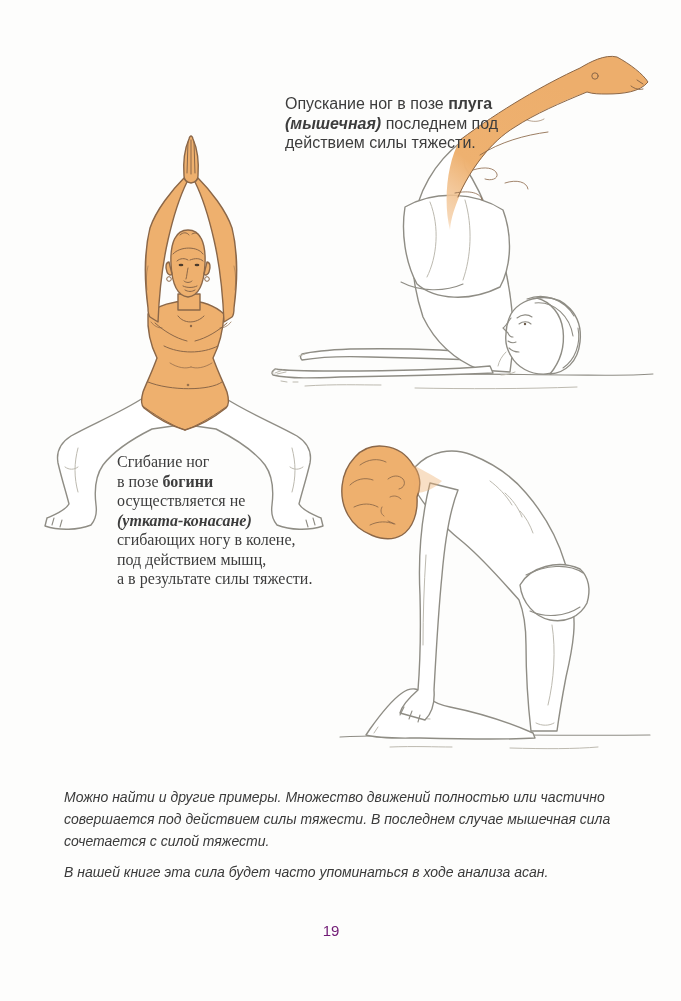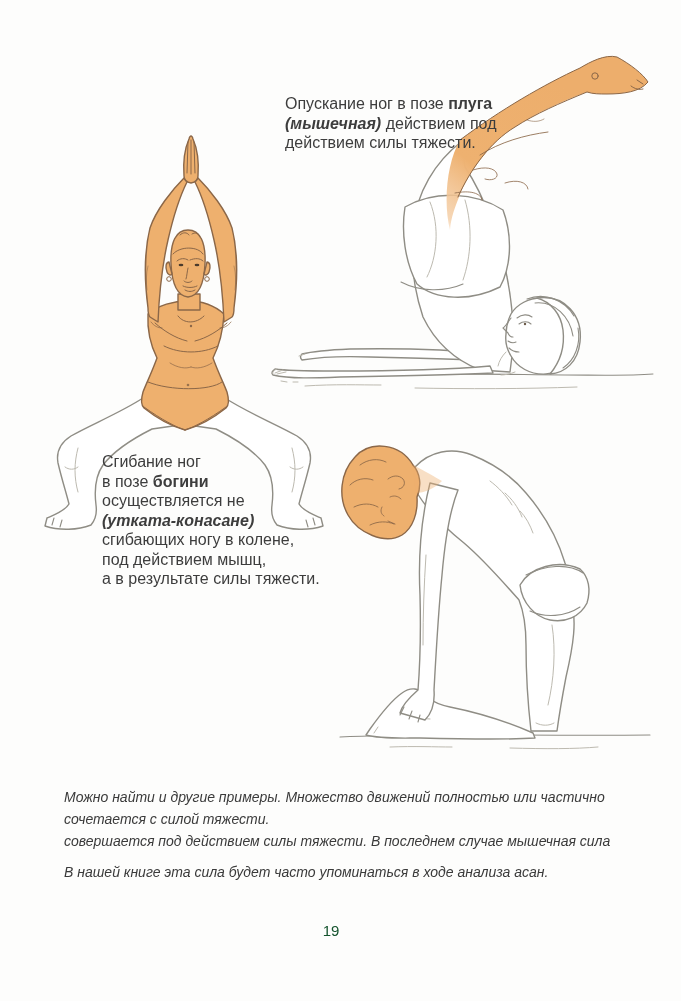--- a/index.html
+++ b/index.html
@@ -13,25 +13,25 @@
   }
   svg{position:absolute;}
   #fig-plow{left:265px;top:42px;}
   #fig-goddess{left:40px;top:118px;}
   #fig-camel{left:330px;top:435px;}
   .annotation{position:absolute;font-size:16px;line-height:19.5px;z-index:5;}
   .annotation .b{font-weight:bold;}
   .annotation .bi{font-weight:bold;font-style:italic;}
   .footnote{position:absolute;font-style:italic;font-size:14px;line-height:22px;z-index:5;color:#3a3a3a;}
   #ann-plow{left:285px;top:94px;}
-  #ann-goddess{left:102px;top:452px;}
+  #ann-goddess{left:117px;top:452px;font-family:Liberation Serif, serif;}
   #ann-camel{left:190px;top:631px;}
   #fn-1{left:64px;top:786px;}
   #fn-2{left:64px;top:861px;}
-  .pagenum{position:absolute;left:0;top:922px;width:662px;text-align:center;font-size:15px;color:#14532d;z-index:5;}
+  .pagenum{position:absolute;left:0;top:922px;width:662px;text-align:center;font-size:15px;color:#701a75;z-index:5;}
   
   .sk{fill:#eeb06e;stroke:#8b6748;stroke-width:1.4;stroke-linecap:round;stroke-linejoin:round;}
   .wh{fill:#ffffff;stroke:#8f8d85;stroke-width:1.4;stroke-linecap:round;stroke-linejoin:round;}
   .dbr{fill:none;stroke:#8b6748;stroke-width:1;stroke-linecap:round;stroke-linejoin:round;}
   .dgr{fill:none;stroke:#8f8d85;stroke-width:1.1;stroke-linecap:round;stroke-linejoin:round;}
   .lgt{fill:none;stroke:#bdbab0;stroke-width:1;stroke-linecap:round;}
 </style>
 </head>
 <body>
 
@@ -178,39 +178,39 @@
     <g>
       <path class="sk" d="M83,30 C70,8 40,5 25,22 C10,38 8,62 18,80 C28,98 55,110 72,100 C83,93 88,78 87,62 C92,50 90,38 83,30 Z"></path>
       <path class="dbr" d="M30,30 C38,24 48,23 56,27 M20,50 C26,44 35,42 43,45 M24,72 C32,68 41,68 48,72 M40,90 C48,86 57,86 64,89 M58,44 C63,40 69,40 73,44 C76,48 74,53 69,54" opacity="0.85"></path>
       <path class="dbr" d="M60,62 C64,60 68,61 71,64 M52,72 C50,76 51,79 54,81 M58,86 l7,3" opacity="0.8"></path>
       <path fill="#eeb06e" opacity="0.4" stroke="none" d="M83,30 C95,36 105,42 112,46 C104,54 94,58 86,58 C84,48 84,38 83,30 Z"></path>
     </g>
   </svg>
 
   <div class="annotation" id="ann-plow">
     <div><span>Опускание ног в позе </span><span class="b">плуга</span></div>
-    <div><span class="bi">(мышечная)</span><span> действием под</span></div>
+    <div><span class="bi">(мышечная)</span><span> последнем под</span></div>
     <div><span>действием силы тяжести.</span></div>
   </div>
 
   <div class="annotation" id="ann-goddess">
     <div><span>Сгибание ног</span></div>
     <div><span>в позе </span><span class="b">богини</span></div>
     <div><span>осуществляется не</span></div>
     <div><span class="bi">(утката-конасане)</span></div>
     <div><span>сгибающих ногу в колене,</span></div>
     <div><span>под действием мышц,</span></div>
     <div><span>а в результате силы тяжести.</span></div>
   </div>
 
 
   <div class="footnote" id="fn-1">
     <div>Можно найти и другие примеры. Множество движений полностью или частично</div>
+    <div>совершается под действием силы тяжести. В последнем случае мышечная сила</div>
     <div>сочетается с силой тяжести.</div>
-    <div>совершается под действием силы тяжести. В последнем случае мышечная сила</div>
   </div>
 
   <div class="footnote" id="fn-2">
     <div>В нашей книге эта сила будет часто упоминаться в ходе анализа асан.</div>
   </div>
 
   <div class="pagenum">19</div>
 </div>
 
 </body></html>

